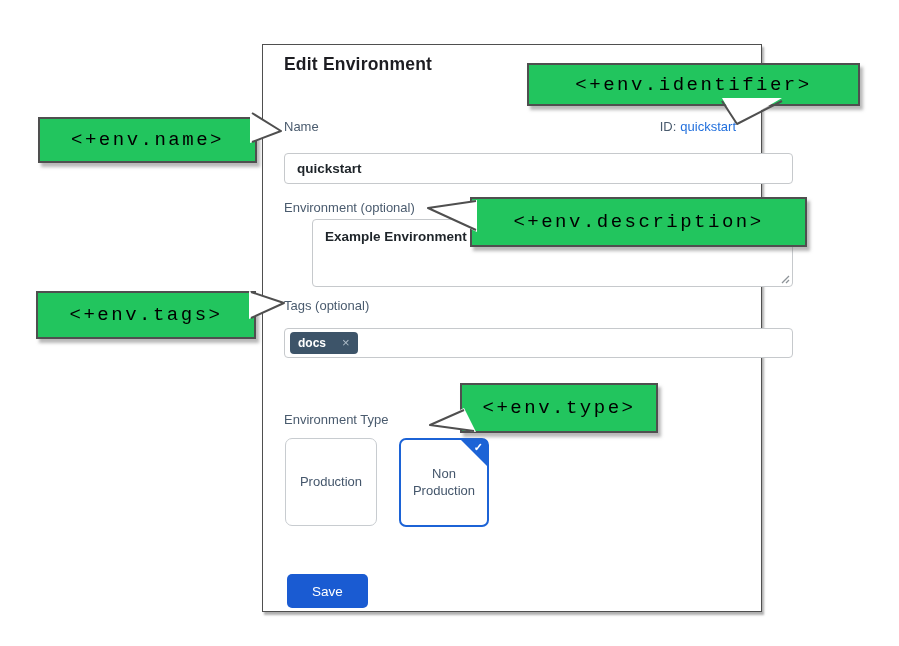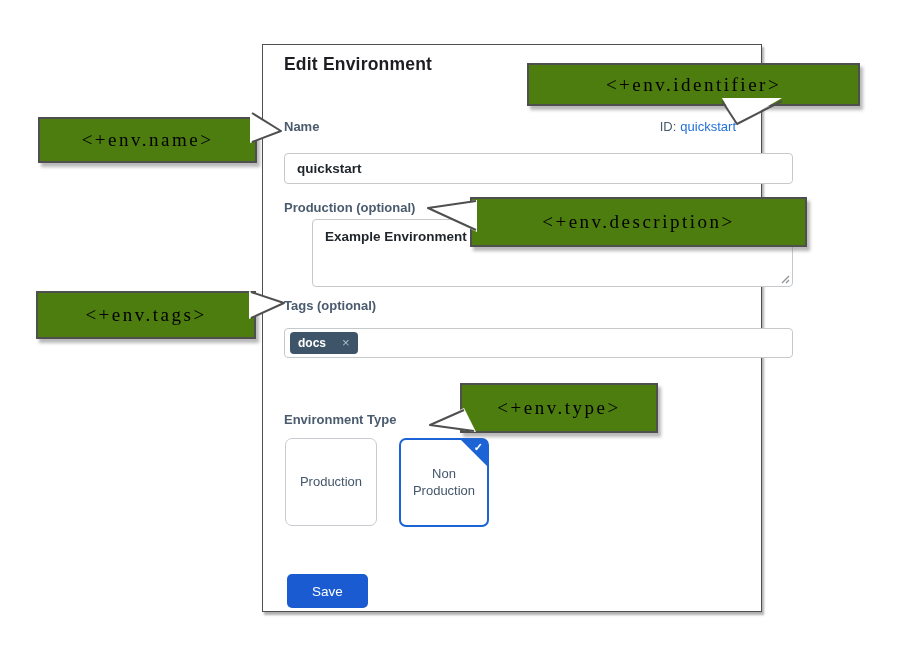--- a/index.html
+++ b/index.html
@@ -15,21 +15,21 @@
     background:#ffffff; border:1.5px solid #4f4f4f;
     box-shadow:1.5px 2.5px 2px rgba(110,110,110,.55);
     z-index:1;
   }
   .dialog-title {
     position:absolute; left:21px; top:9px;
     font-size:17.5px; font-weight:bold; color:#1d1d22; letter-spacing:.2px;
   }
   .field-label {
     position:absolute; left:21px;
-    font-size:13px; font-weight:700; color:#4a5b6e;
+    font-size:13px; font-weight:400; color:#4a5b6e;
   }
   .lbl-name { top:74px; }
   .lbl-desc { top:155px; }
   .lbl-tags { top:253px; }
   .lbl-type { top:367px; }
 
   .id-wrap {
     position:absolute; right:25px; top:74px;
     font-size:13px; font-weight:500; color:#4a5b6e; white-space:nowrap;
   }
@@ -88,25 +88,25 @@
 
   .save-btn {
     position:absolute; left:24px; top:519px; width:81px; height:34px;
     background:#1a5bd2; border:none; border-radius:5px;
     color:#ffffff; font-family:"Liberation Sans", sans-serif;
     font-size:13.5px; font-weight:500; cursor:pointer;margin-top:10px;
   }
 
   
   .callout {
-    position:absolute; z-index:20; background:#4d7c0f;
+    position:absolute; z-index:20; background:#22c55e;
     border:2px solid #4f4f4f;
     box-shadow:3px 4px 3px rgba(115,115,115,.5);
     display:flex; align-items:center; justify-content:center;
-    font-family:Liberation Serif, serif;
+    font-family:Liberation Mono, monospace;
     font-size:19px; letter-spacing:2.5px; color:#000; white-space:nowrap;text-align:right;
   }
   .co-identifier { left:527px; top:63px;  width:333px; height:43px; }
   .co-name       { left:38px;  top:117px; width:219px; height:46px; }
   .co-desc       { left:470px; top:197px; width:337px; height:50px; }
   .co-tags       { left:36px;  top:291px; width:220px; height:48px; }
   .co-type       { left:460px; top:383px; width:198px; height:50px; }
 
   .tails { position:absolute; left:0; top:0; z-index:30; pointer-events:none; }
 </style>
@@ -117,21 +117,21 @@
 
   <div class="dialog">
     <div class="dialog-title">Edit Environment</div>
 
     <label class="field-label lbl-name">Name</label>
     <div class="id-wrap">
       <span>ID:</span><a class="id-link">quickstart</a>
     </div>
     <input class="text-input input-name" type="text" value="quickstart" style="">
 
-    <label class="field-label lbl-desc">Production (optional)</label>
+    <label class="field-label lbl-desc">Environment (optional)</label>
     <div class="textarea-wrap">
       <textarea class="desc-textarea" style="">Example Environment</textarea>
       <svg class="resize-handle" width="10" height="10" viewBox="0 0 10 10">
         <path d="M9 2 L2 9 M9 6 L6 9" stroke="#8d9398" stroke-width="1.3" fill="none"></path>
       </svg>
     </div>
 
     <label class="field-label lbl-tags">Tags (optional)</label>
     <div class="tags-input">
       <span class="tag-chip">

